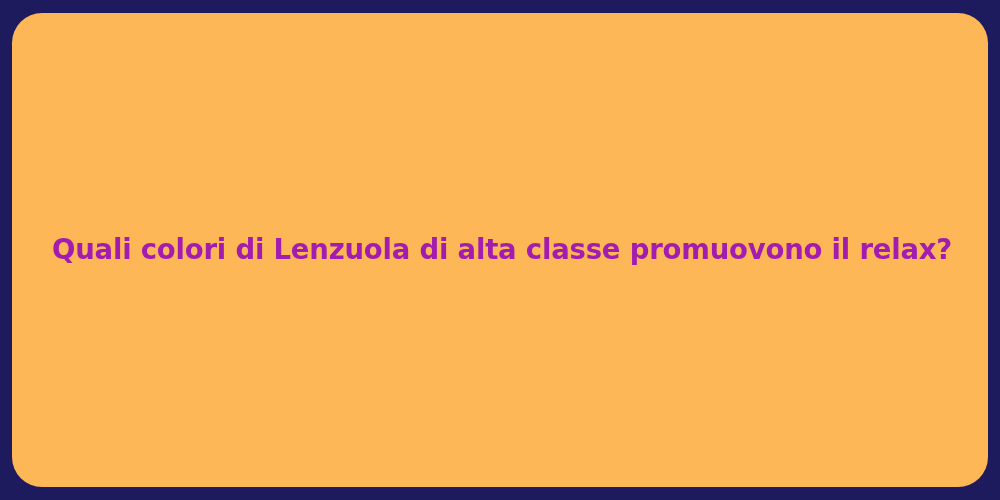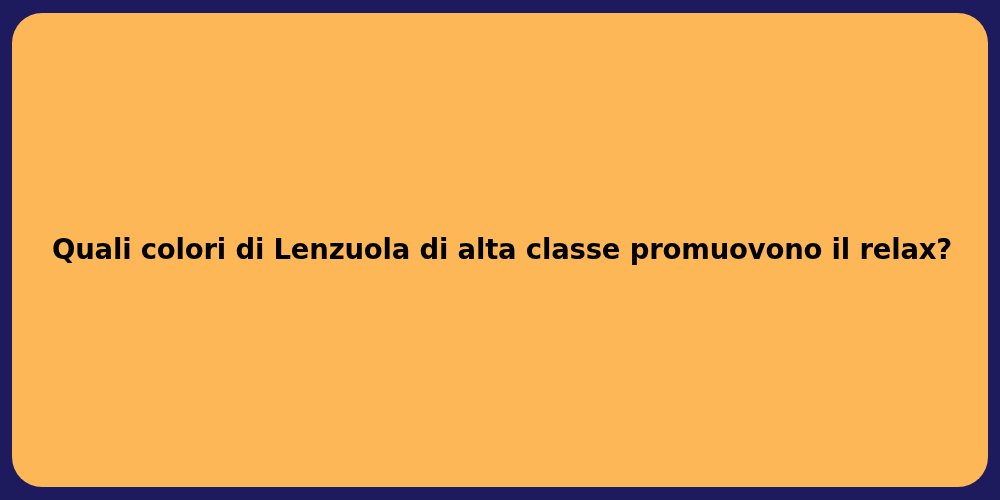--- a/index.html
+++ b/index.html
@@ -37,21 +37,21 @@
 
   .card-inner {
     width: 100%;
     padding: 0 40px;
     box-sizing: border-box;
     text-align: center;
   }
 
   .heading {
     margin: 0;
-    color: #000000;
+    color: #a21caf;
     font-family: "DejaVu Sans", "Liberation Sans", sans-serif;
     font-weight: 700;
     font-size: 27.5px;
     line-height: 1.3;
     letter-spacing: -0.2px;
     white-space: nowrap;
   }
 </style>
 </head>
 <body>

